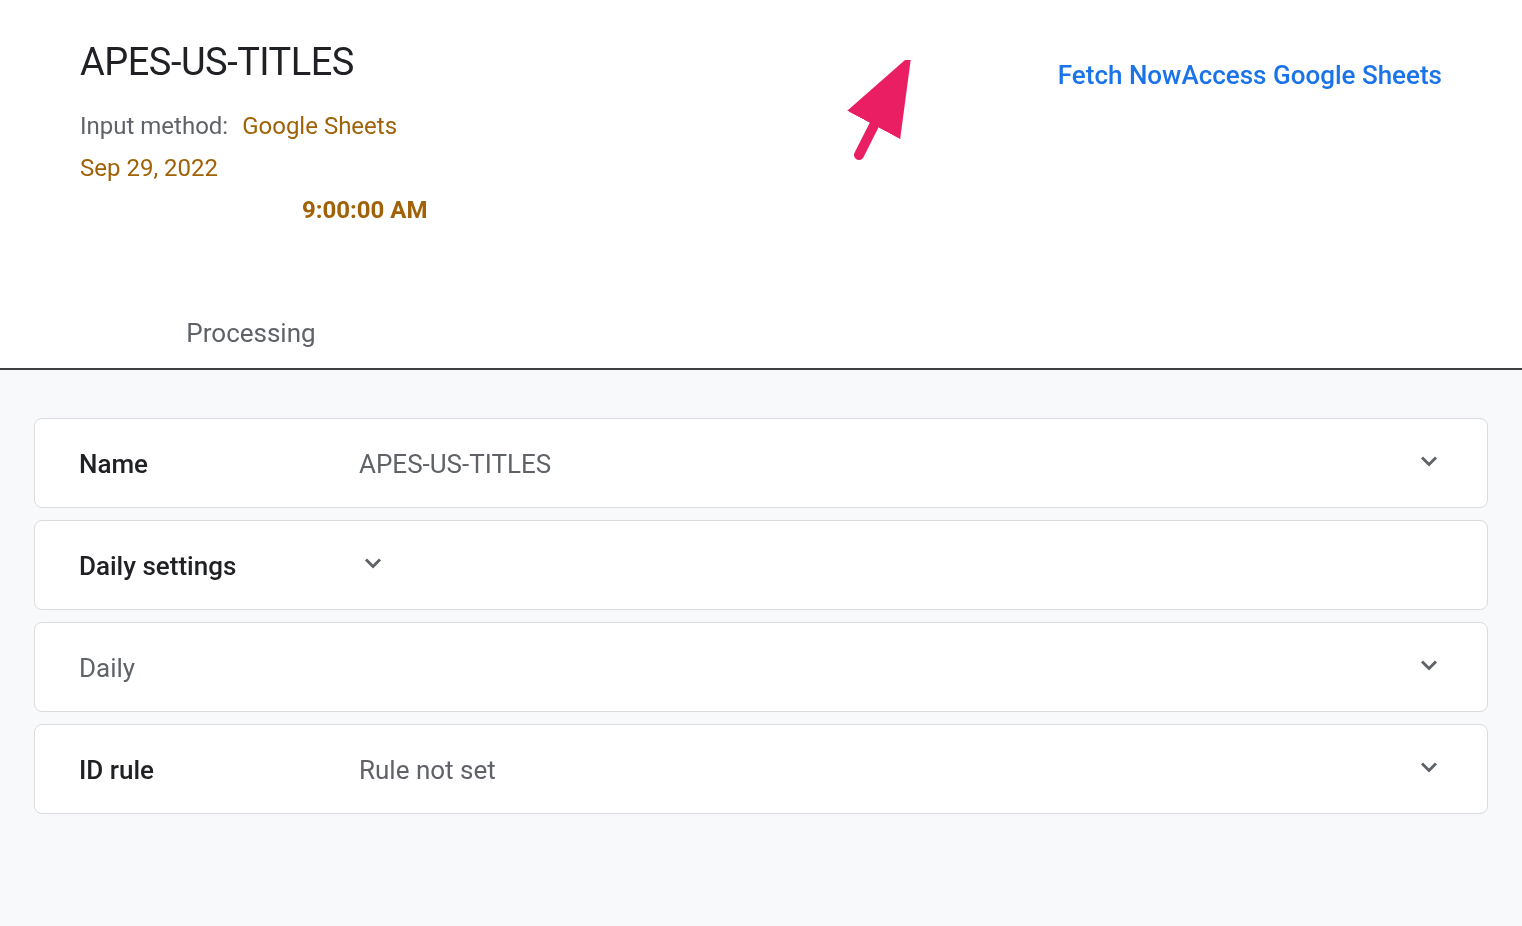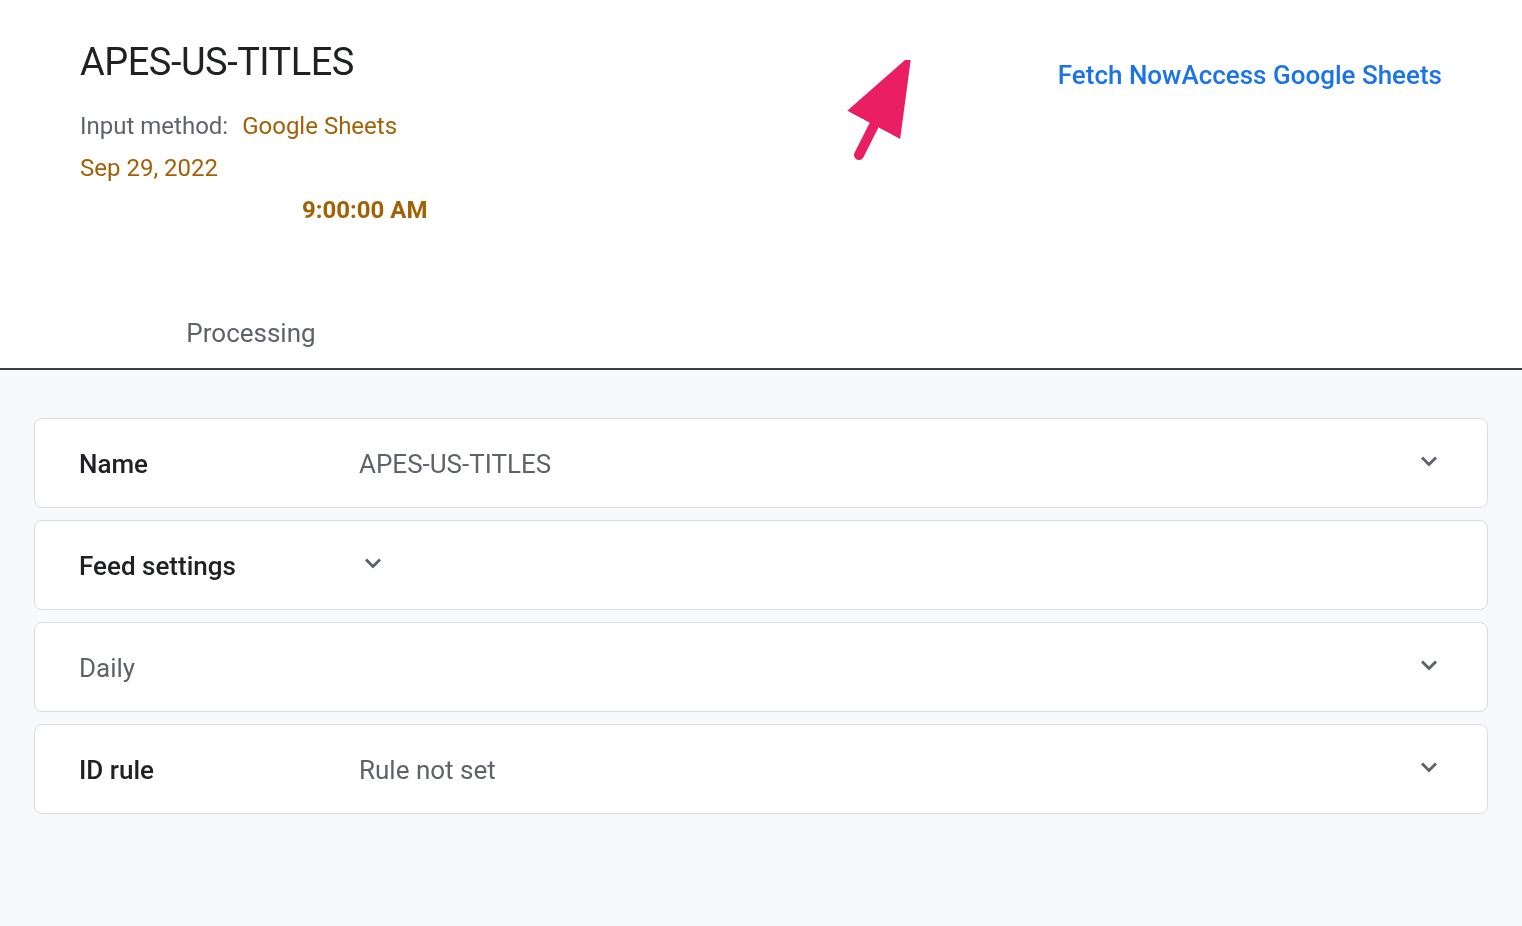--- a/index.html
+++ b/index.html
@@ -176,21 +176,21 @@
   <div class="settings-card">
     <div class="card-label">Name</div>
     <div class="card-value">APES-US-TITLES</div>
     <div class="chevron">
       <svg viewBox="0 0 24 24">
           <path d="M6 9l6 6 6-6"></path>
         </svg>
     </div>
   </div>
   <div class="settings-card">
-    <div class="card-label">Feed settings</div>
+    <div class="card-label">Daily settings</div>
     <div class="chevron">
       <svg viewBox="0 0 24 24">
           <path d="M6 9l6 6 6-6"></path>
         </svg>
     </div>
   </div>
   <div class="settings-card">
     <div class="card-value">Daily</div>
     <div class="chevron">
       <svg viewBox="0 0 24 24">

